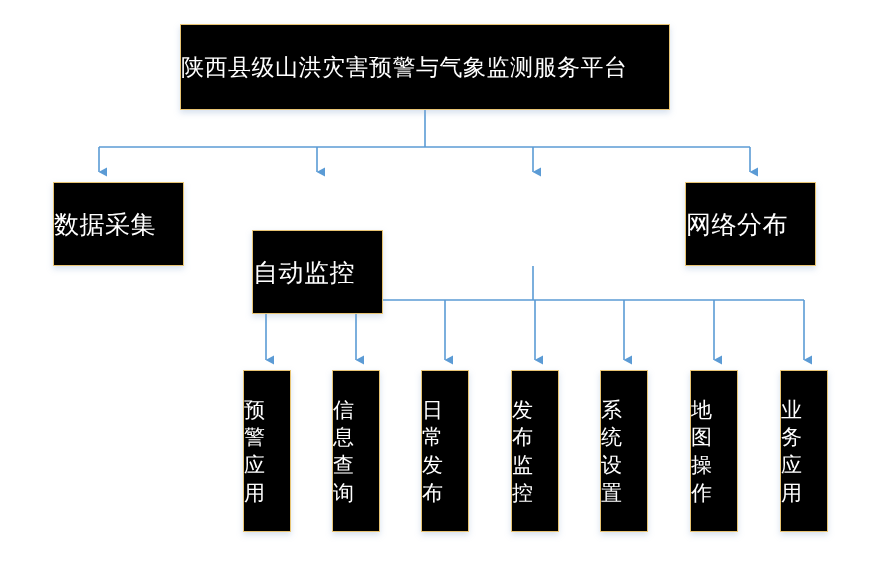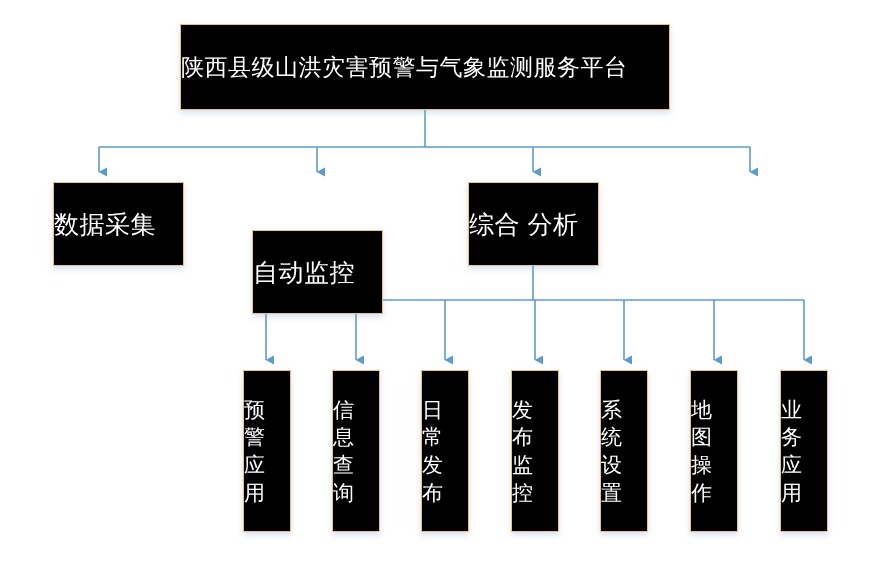--- a/index.html
+++ b/index.html
@@ -134,22 +134,22 @@
   <div class="node" id="node-root">
     <span class="node-label">陕西县级山洪灾害预警与气象监测服务平台</span>
   </div>
 
   <div class="node node-l2" id="node-l2-0">
     <span class="node-label">数据采集</span>
   </div>
   <div class="node node-l2" id="node-l2-1">
     <span class="node-label">自动监控</span>
   </div>
-  <div class="node node-l2" id="node-l2-2">
-    <span class="node-label">综合 分析</span>
+  <div class="node node-l2" id="node-l2-3">
+    <span class="node-label">网络分布</span>
   </div>
 
   <div class="node node-l3" id="node-l3-0">
     <span class="node-label">预
 警
 应
 用</span>
   </div>
   <div class="node node-l3" id="node-l3-1">
     <span class="node-label">信

